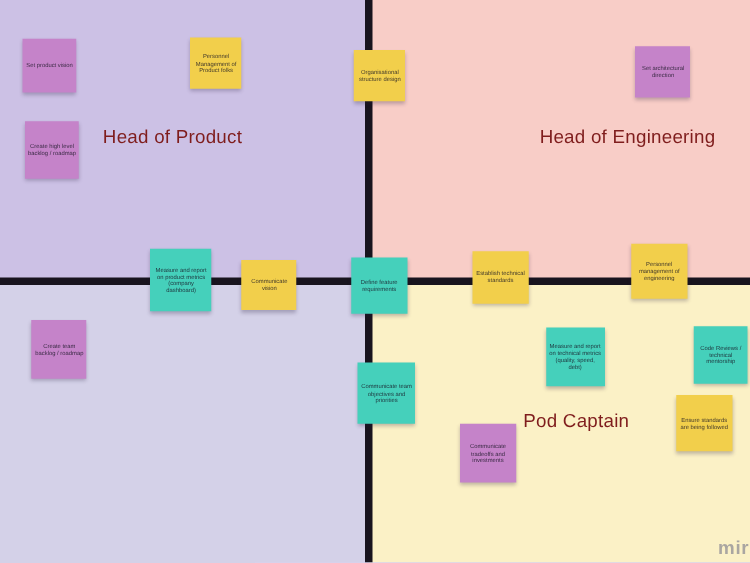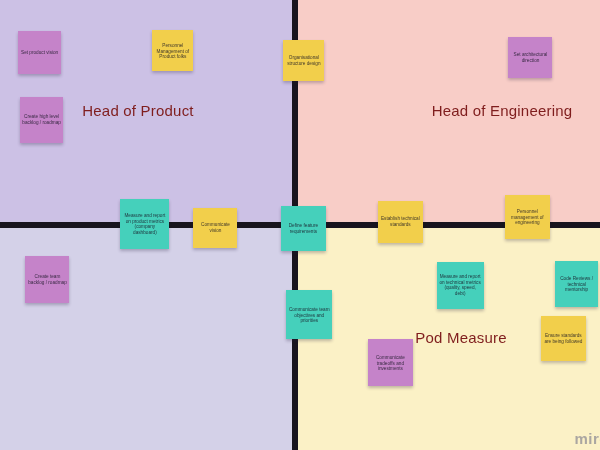--- a/index.html
+++ b/index.html
@@ -44,21 +44,21 @@
   <div class="quad q-tl" style="background: rgb(204, 193, 229);"></div>
   <div class="quad q-tr" style="background: rgb(248, 205, 199);"></div>
   <div class="quad q-bl" style="background: rgb(212, 209, 232);"></div>
   <div class="quad q-br" style="background: rgb(251, 241, 198);"></div>
 
   <div class="divider-v"></div>
   <div class="divider-h"></div>
 
   <div class="qlabel" style="left: 138px; top: 110px;">Head of Product</div>
   <div class="qlabel" style="left: 458px; top: 110px; margin-left: 44px;">Head of Engineering</div>
-  <div class="qlabel" style="left: 461px; top: 337px;">Pod Measure</div>
+  <div class="qlabel" style="left: 461px; top: 337px;">Pod Captain</div>
 
   <div id="stickies">
       <div class="sticky" style="left: 18px; top: 31px; width: 43px; height: 43px; background: rgb(197, 131, 201);">
         <div class="note-text">Set product vision</div>
       </div>
       <div class="sticky" style="left: 152px; top: 30px; width: 41px; height: 41px; background: rgb(242, 207, 75);">
         <div class="note-text">Personnel Management of Product folks</div>
       </div>
       <div class="sticky" style="left: 20px; top: 97px; width: 43px; height: 46px; background: rgb(197, 131, 201);">
         <div class="note-text">Create high level backlog / roadmap</div>

